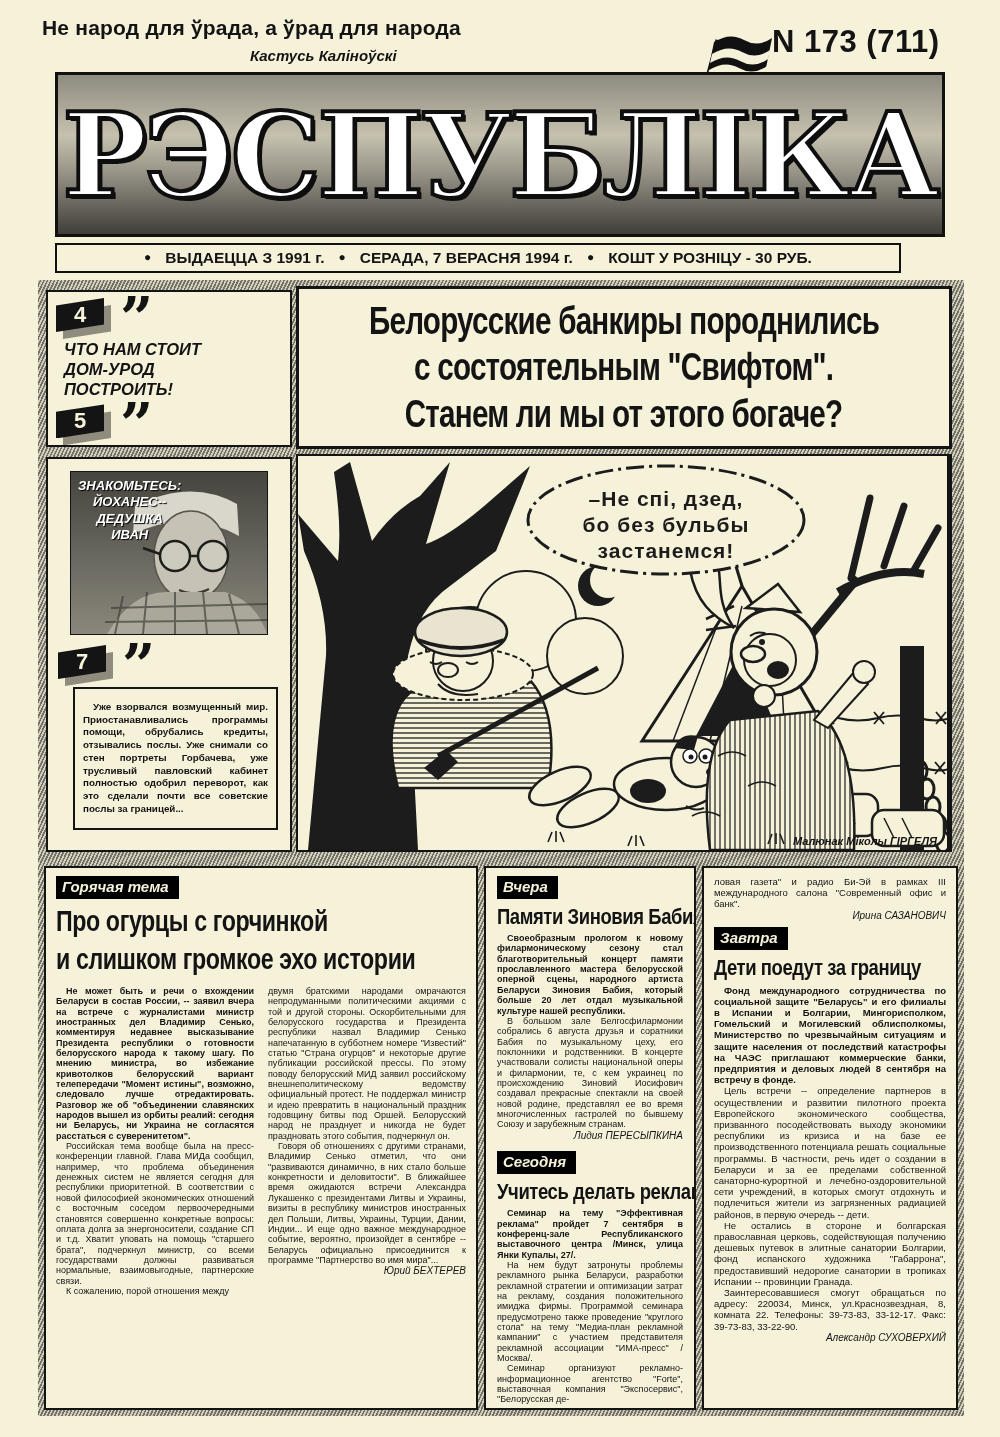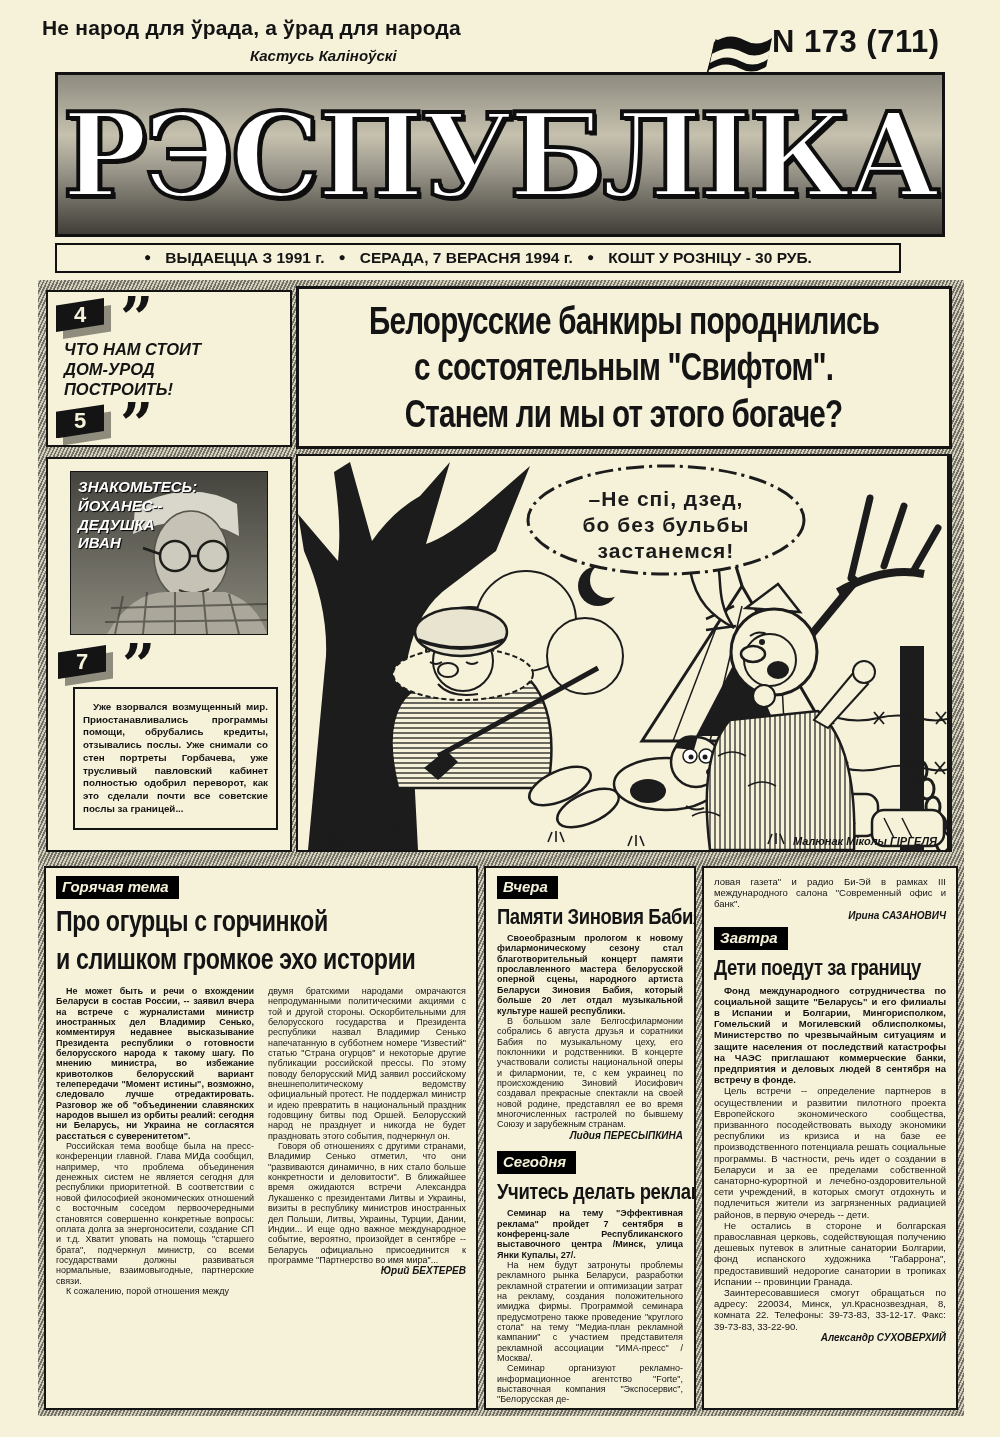--- a/index.html
+++ b/index.html
@@ -52,21 +52,21 @@
   .badge .shadow{position:absolute;left:7px;top:7px;width:100%;height:100%;background:#8f8c7d;
     clip-path:polygon(0 22%,100% 0,100% 78%,0 100%);}
   .badge .face{position:absolute;left:0;top:0;width:100%;height:100%;background:#141414;
     clip-path:polygon(0 22%,100% 0,100% 78%,0 100%);
     color:#f6f2da;font-weight:800;font-size:22px;display:flex;align-items:center;justify-content:center;}
   .bigquote{font-family:"DejaVu Serif",serif;font-weight:700;font-size:58px;line-height:.5;position:relative;top:6px;}
   .t4{font-style:italic;font-weight:700;font-size:16.5px;line-height:1.22;margin:7px 2px 5px 10px;}
   
   .photo-wrap{position:relative;margin:12px auto 0 auto;width:196px;height:162px;border:1px solid #141414;overflow:hidden;}
   .photo-overlay{position:absolute;left:7px;top:6px;color:#fff;font-style:italic;font-weight:800;
-    font-size:15px;line-height:1.25;text-shadow:1px 1px 1px #000;}
+    font-size:13px;line-height:1.25;text-shadow:1px 1px 1px #000;text-align:center;}
   .t7box{border:2px solid #141414;margin:8px 12px 0 25px;padding:12px 8px;}
   .t7{font-weight:700;font-size:9.8px;line-height:1.3;text-align:justify;text-indent:10px;}
   
   #bannerBox{left:258px;top:6px;width:656px;height:163px;border-width:3px;
     display:flex;flex-direction:column;align-items:center;justify-content:center;gap:4px;}
   .banner-line{font-size:38px;font-weight:800;line-height:1.12;white-space:nowrap;
     transform:scaleX(.78);transform-origin:50% 50%;letter-spacing:-1px;}
   
   #cartoonBox{left:258px;top:174px;width:656px;height:398px;border-right-width:5px;}
   #cartoonBox svg{display:block;}
@@ -80,21 +80,21 @@
   .sec-head{font-weight:800;white-space:nowrap;transform-origin:0 50%;letter-spacing:-.5px;}
   .hot-head{font-size:29px;line-height:1.12;transform:scaleX(.8);margin:6px 0 0 0;}
   .sm-head{font-size:22px;line-height:1.05;transform:scaleX(.84);margin:6px 0 5px 0;}
   .body-txt{font-size:9px;line-height:1.15;text-align:justify;}
   .body-txt p{margin:0;text-indent:10px;}
   .body-txt p.noindent{text-indent:0;}
   .body-txt p.lede{font-weight:700;}
   .r-txt{font-size:9.5px;line-height:1.18;}
   .cols{display:flex;gap:14px;margin-top:10px;}
   .col{width:198px;}
-  .byline{text-align:right;font-weight:700;font-style:italic;font-size:10px;margin-top:10px;text-indent:0;}
+  .byline{text-align:right;font-weight:400;font-style:italic;font-size:10px;margin-top:10px;text-indent:0;}
   .mt6{margin-top:6px;} .mt10{margin-top:10px;}
 </style>
 </head>
 <body>
 
 <div class="abs motto">Не народ для ўрада, а ўрад для народа</div>
 <div class="abs motto-author">Кастусь Каліноўскі</div>
 
 <div class="abs flag">
   <svg width="86" height="92" viewBox="0 0 86 92">

